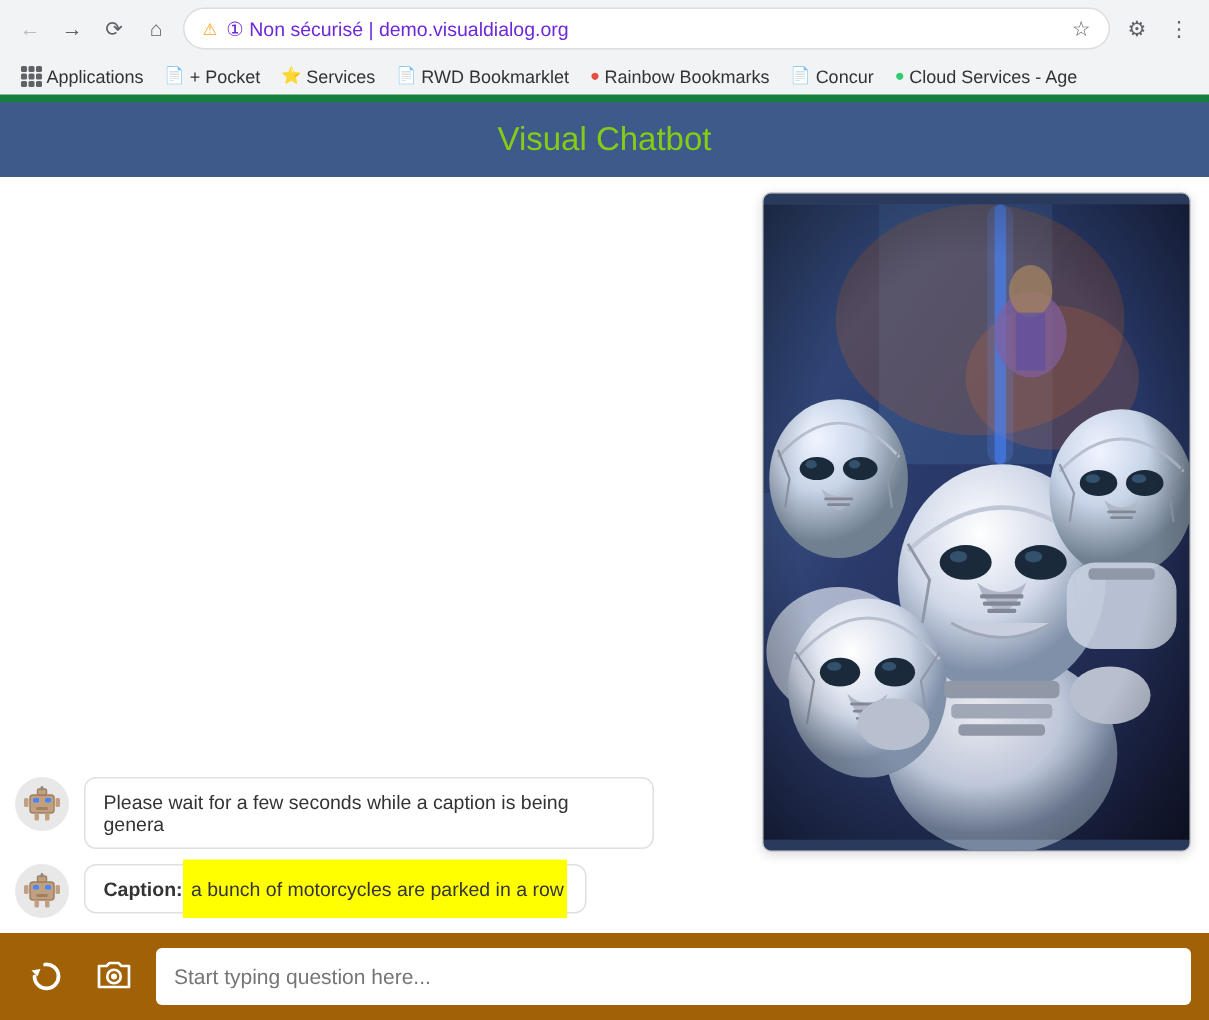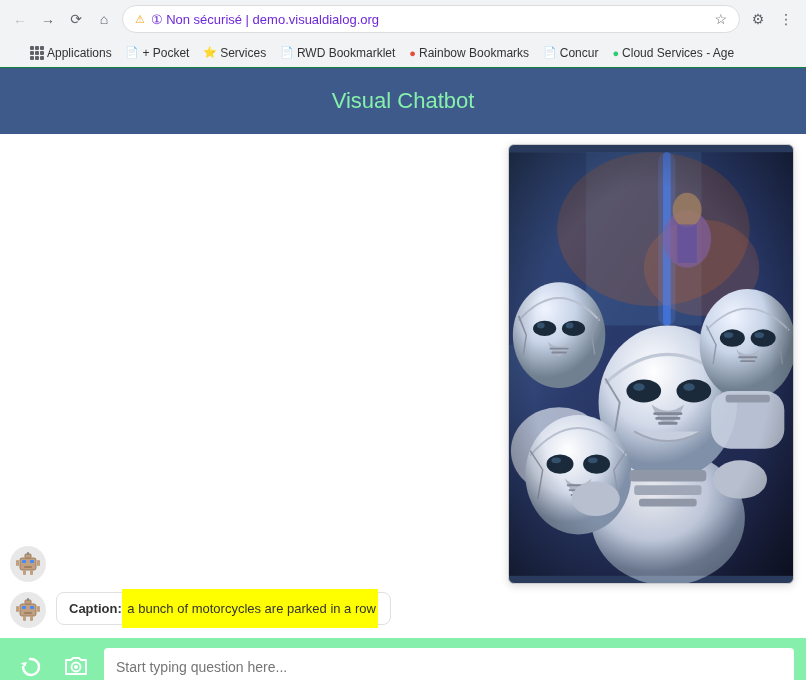--- a/index.html
+++ b/index.html
@@ -49,46 +49,46 @@
       background: none; border: none; cursor: pointer;
       display: flex; align-items: center; justify-content: center;
       color: #5f6368; font-size: 14px;
     }
 
     
     .bookmarks-bar {
       display: flex;
       align-items: center;
       background: #f1f3f4;
-      padding: 2px 24px;
+      padding: 2px 8px;
       height: 30px;
       gap: 2px;
-      border-bottom: 1px solid #15803d;
+      border-bottom: 5px solid #15803d;
       overflow: hidden;
     }
     .bookmark-item {
       display: flex; align-items: center; gap: 3px;
       padding: 3px 6px;
       border-radius: 3px;
       font-size: 12px;
       color: #333;
       cursor: pointer;
       white-space: nowrap;
     }
     .bookmark-icon { font-size: 11px; color: #5f6368; }
 
     
     .app-header {
       background: #3d5a8a;
-      color: #86efac;
+      color: #84cc16;
       text-align: center;
       padding: 12px;
       font-size: 22px;
       font-weight: normal;
-      height: 66px;
+      height: 50px;
       display: flex; align-items: center; justify-content: center;
     }
 
     
     .main-content {
       display: flex;
       height: calc(680px - 38px - 30px - 50px - 58px);
       background: white;
       position: relative;
     }
@@ -157,21 +157,21 @@
     }
 
     
     .stormtrooper-img {
       width: 100%;
       height: 100%;
     }
 
     
     .bottom-toolbar {
-      background: #86efac;
+      background: #a16207;
       height: 58px;
       display: flex;
       align-items: center;
       padding: 0 12px;
       gap: 10px;
     }
 
     .toolbar-btn {
       background: none; border: none; cursor: pointer;
       color: white;
@@ -285,20 +285,23 @@
           <rect x="8" y="10" width="4" height="3" rx="1" fill="#4488ff"></rect>
           <rect x="16" y="10" width="4" height="3" rx="1" fill="#4488ff"></rect>
           <rect x="10" y="16" width="8" height="2" rx="1" fill="#a08060"></rect>
           <rect x="11" y="4" width="6" height="4" rx="1" fill="#c0a080" stroke="#a08060" stroke-width="1"></rect>
           <rect x="13" y="2" width="2" height="3" rx="1" fill="#888"></rect>
           <rect x="2" y="10" width="3" height="6" rx="1" fill="#c0a080"></rect>
           <rect x="23" y="10" width="3" height="6" rx="1" fill="#c0a080"></rect>
           <rect x="9" y="20" width="3" height="5" rx="1" fill="#c0a080"></rect>
           <rect x="16" y="20" width="3" height="5" rx="1" fill="#c0a080"></rect>
         </svg>
+      </div>
+      <div class="message-bubble">
+        <span>Please wait for a few seconds while a caption is being genera</span>
       </div>
     </div>
 
     <div class="chat-message">
       <div class="bot-avatar">
         <svg width="28" height="28" viewBox="0 0 28 28">
           <rect x="6" y="8" width="16" height="12" rx="2" fill="#c0a080" stroke="#a08060" stroke-width="1"></rect>
           <rect x="8" y="10" width="4" height="3" rx="1" fill="#4488ff"></rect>
           <rect x="16" y="10" width="4" height="3" rx="1" fill="#4488ff"></rect>
           <rect x="10" y="16" width="8" height="2" rx="1" fill="#a08060"></rect>

